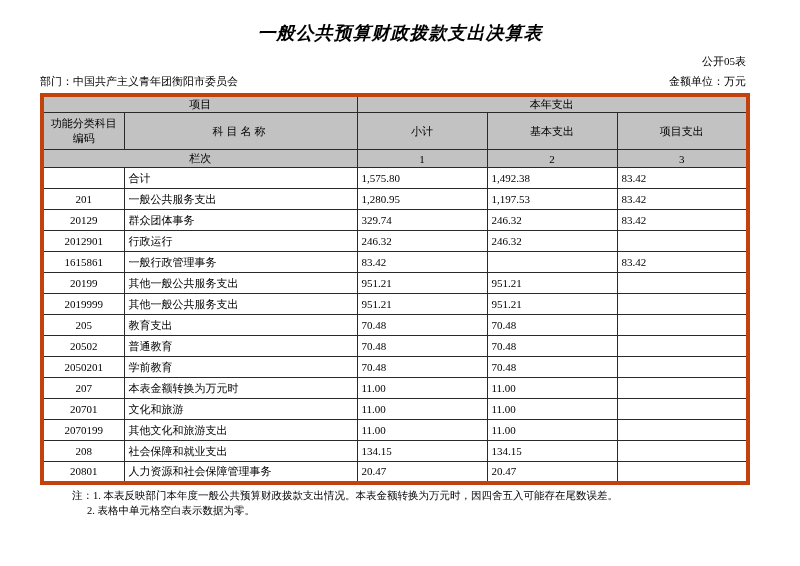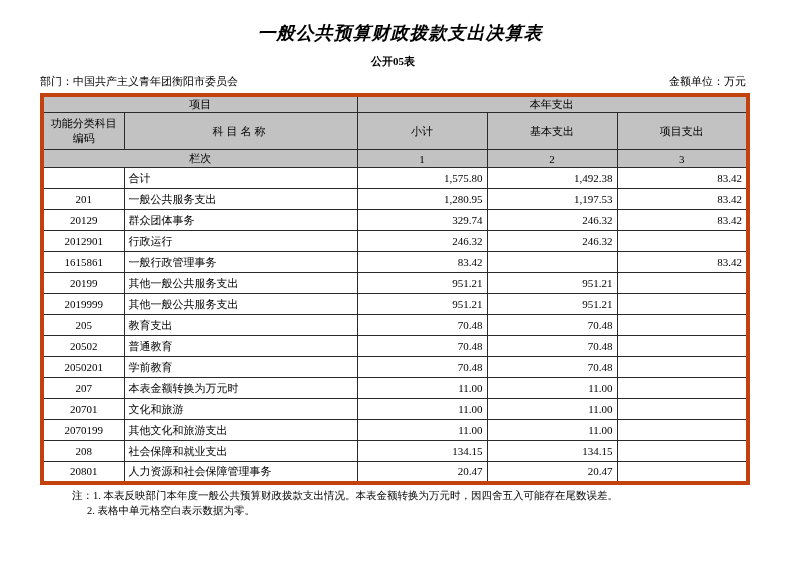--- a/index.html
+++ b/index.html
@@ -23,24 +23,23 @@
       font-size: 18px;
       font-weight: bold;
       letter-spacing: 1px;
       font-style: italic;
     }
     .content {
       width: 706px;
       margin-left: 40px;
     }
     .form-code {
-      text-align: center;
+      text-align: right;
       font-size: 11px;
       margin-top: 9px;
-      font-weight: bold;
     }
     .meta-row {
       display: flex;
       justify-content: space-between;
       font-size: 11px;
       margin-top: 5px;
       margin-bottom: 4px;
     }
     table.budget {
       width: 706px;
@@ -59,21 +58,21 @@
     thead th { background: #c2c2c2; text-align: center; }
     tr.hr1 { height: 16px; }
     tr.hr2 { height: 37px; border-radius: 10px; }
     tr.hr3 { height: 18px; }
     tbody tr { height: 21px; }
     tbody td { background: #ffffff; }
     th.pre-wrap { white-space: pre-line; line-height: 1.35; }
     th.spread { letter-spacing: 3px; margin-top: 40px; }
     td.code { text-align: center; }
     td.name { text-align: left; padding-left: 5px; }
-    td.num  { text-align: right; padding-right: 4px; }
+    td.num  { text-align: left; padding-right: 4px; }
     .notes {
       margin-left: 32px;
       margin-top: 3px;
       font-size: 10.5px;
       line-height: 1.45;
     }
     .note-second { padding-left: 15px; }
   </style>
 </head>
 <body>

